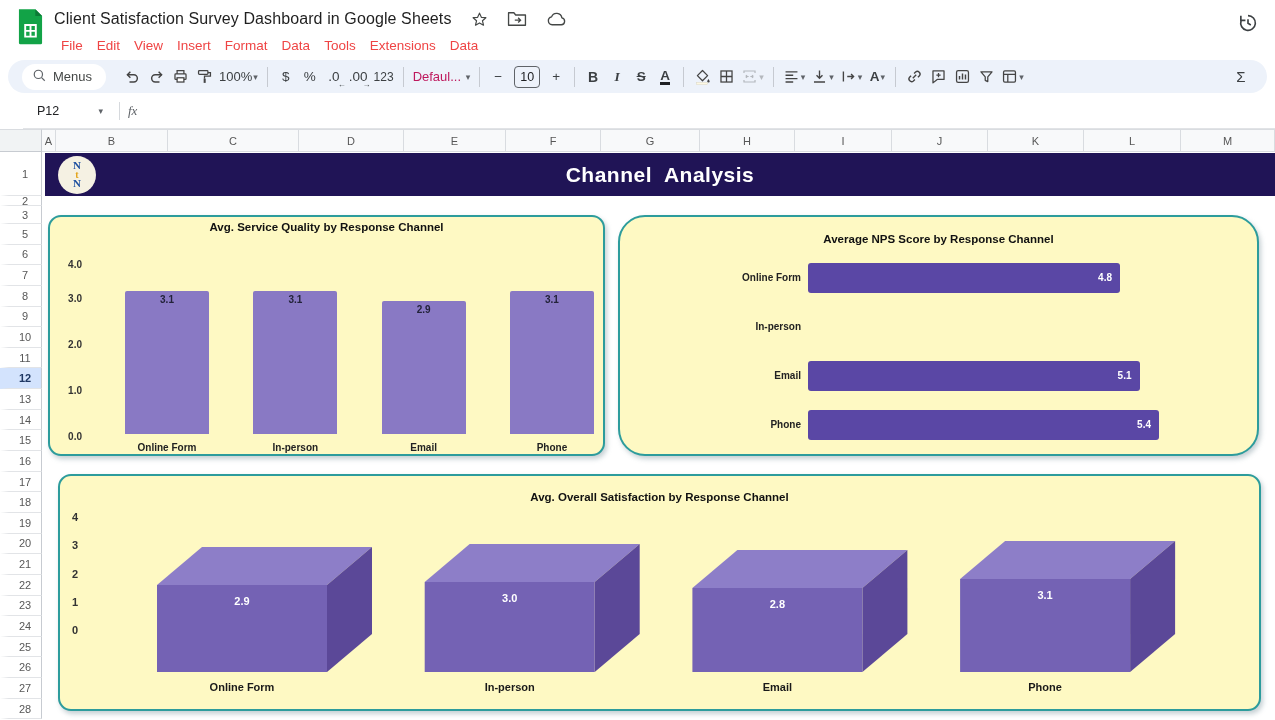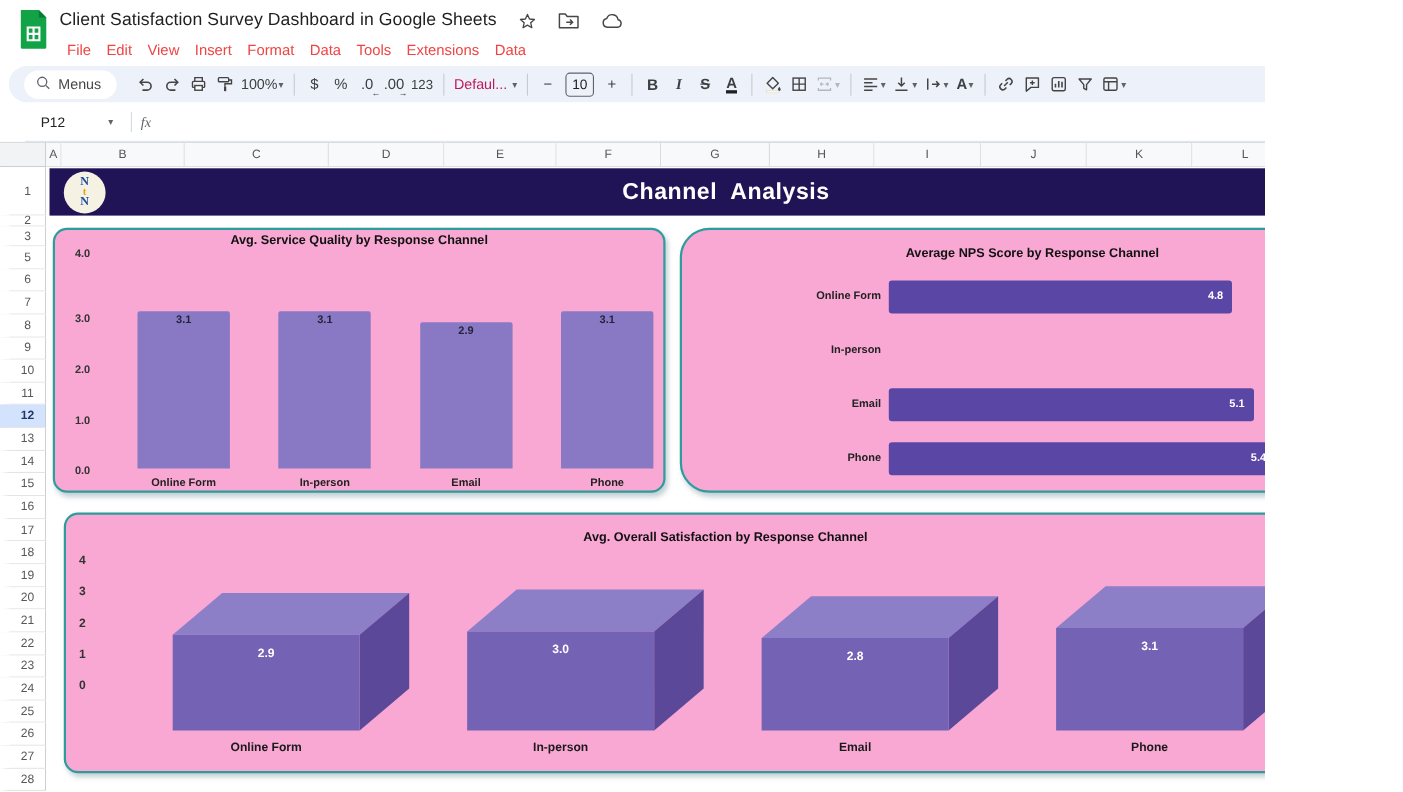--- a/index.html
+++ b/index.html
@@ -1,17 +1,17 @@
 <!DOCTYPE html>
 <html><head>
 <meta charset="utf-8">
 <style>
   html,body{margin:0;padding:0;background:#fff;}
   *{box-sizing:border-box;}
-  .stage{position:relative;width:1150px;height:720px;overflow:hidden;background:#fff;
+  .stage{position:relative;width:1275px;height:720px;overflow:hidden;background:#fff;
          font-family:"Liberation Sans",sans-serif;color:#202124;}
   
   .titlebar{position:absolute;left:0;top:0;width:1275px;height:58px;display:flex;align-items:flex-start;}
   .sheets-logo{margin:8px 10px 0 17px;}
   .tb-col{display:flex;flex-direction:column;}
   .tb-row1{display:flex;align-items:center;height:26px;margin-top:6px;}
   .doc-title{font-size:16px;color:#1f1f1f;letter-spacing:.1px;}
   .tb-ic{margin-left:19px;display:flex;align-items:center;}
   .menu-row{display:flex;align-items:center;height:24px;margin-top:1px;}
   .menu-item{font-size:13.5px;color:#ef4444;padding:2px 7px;border-radius:4px;cursor:default;}
@@ -56,22 +56,22 @@
   
   .canvas{position:absolute;left:42px;top:152px;width:1233px;height:568px;background:#fff;}
   .banner{position:absolute;left:3px;top:1px;width:1230px;height:43px;background:#201456;
           display:flex;align-items:center;}
   .logo-circle{width:38px;height:38px;border-radius:50%;background:#f5f1e3;margin-left:13px;
                display:flex;flex-direction:column;align-items:center;justify-content:center;
                font-family:"Liberation Serif",serif;font-weight:bold;font-size:11px;line-height:9px;}
   .logo-n{color:#1d4fa0;} .logo-t{color:#e3a51e;font-size:10px;}
   .banner-title{position:absolute;left:0;width:100%;text-align:center;color:#fff;font-weight:bold;
                 font-size:21px;letter-spacing:.5px;white-space:pre;}
-  .card{position:absolute;background:#f9a8d4;border:2px solid #2d9c9c;border-radius:13px;
-        box-shadow:2px 3px 5px rgba(110,135,145,.4);}
+  .card{position:absolute;background:#fef9c3;border:2px solid #2d9c9c;border-radius:13px;
+        box-shadow:2px 3px 5px rgba(110,135,145,.4);margin-top:8px;}
   .card1{left:6px;top:55px;width:557px;height:241px;}
   .card2{left:576px;top:55px;width:641px;height:241px;border-radius:27px;}
   .card3{left:16px;top:314px;width:1203px;height:237px;}
   .chart-title{position:absolute;left:0;width:100%;text-align:center;font-size:11.5px;font-weight:bold;color:#111;}
   .card1 .chart-title{top:4px;} .card2 .chart-title{top:16px;} .card3 .chart-title{top:15px;}
   .plot{position:absolute;left:0;top:0;width:100%;height:100%;}
   .c1tick{position:absolute;left:0;width:32px;text-align:right;font-size:10px;font-weight:bold;color:#333;}
   .c1bar{position:absolute;bottom:20px;width:84px;border-radius:2px 2px 0 0;}
   .c1val{position:absolute;top:3px;left:0;width:100%;text-align:center;font-size:10px;font-weight:bold;color:#23233a;}
   .c1x{position:absolute;top:225px;width:128px;text-align:center;font-size:10px;font-weight:bold;color:#222;}
@@ -349,21 +349,21 @@
         <span class="logo-n">N</span>
         <span class="logo-t">t</span>
         <span class="logo-n">N</span>
       </div>
       <div class="banner-title">Channel  Analysis</div>
     </div>
 
     <div class="card card1">
       <div class="chart-title">Avg. Service Quality by Response Channel</div>
       <div class="plot">
-          <div class="c1tick" style="top: 17px; padding-left: 9px;">4.0</div>
+          <div class="c1tick" style="top: 42px; padding-left: 9px;">4.0</div>
           <div class="c1tick" style="top: 76px;">3.0</div>
           <div class="c1tick" style="top: 122px;">2.0</div>
           <div class="c1tick" style="top: 168px;">1.0</div>
           <div class="c1tick" style="top: 214px;">0.0</div>
           <div class="c1bar" style="left: 75px; height: 142.6px; background: rgb(137, 121, 196);">
             <div class="c1val">3.1</div>
           </div>
           <div class="c1x" style="left: 53px;">Online Form</div>
           <div class="c1bar" style="left: 203.33px; height: 142.6px; background: rgb(137, 121, 196);">
             <div class="c1val">3.1</div>

